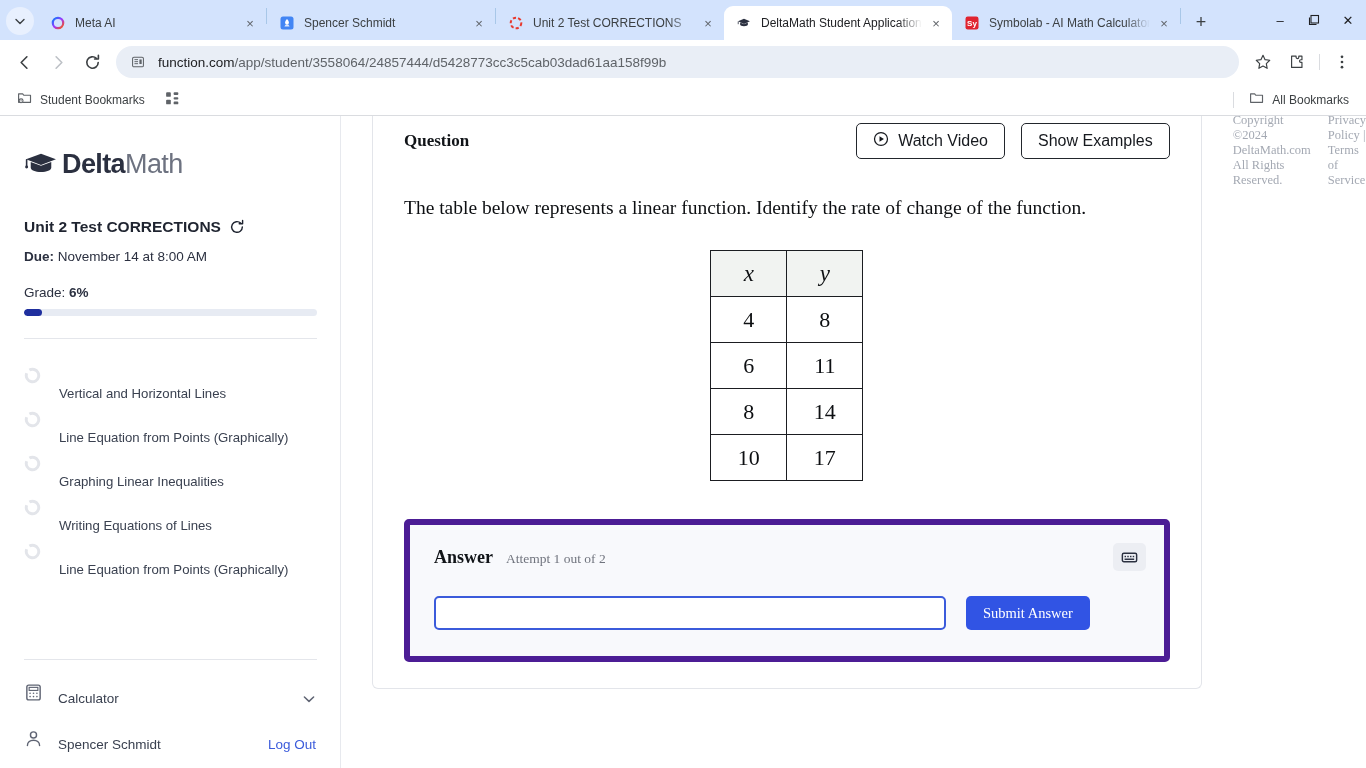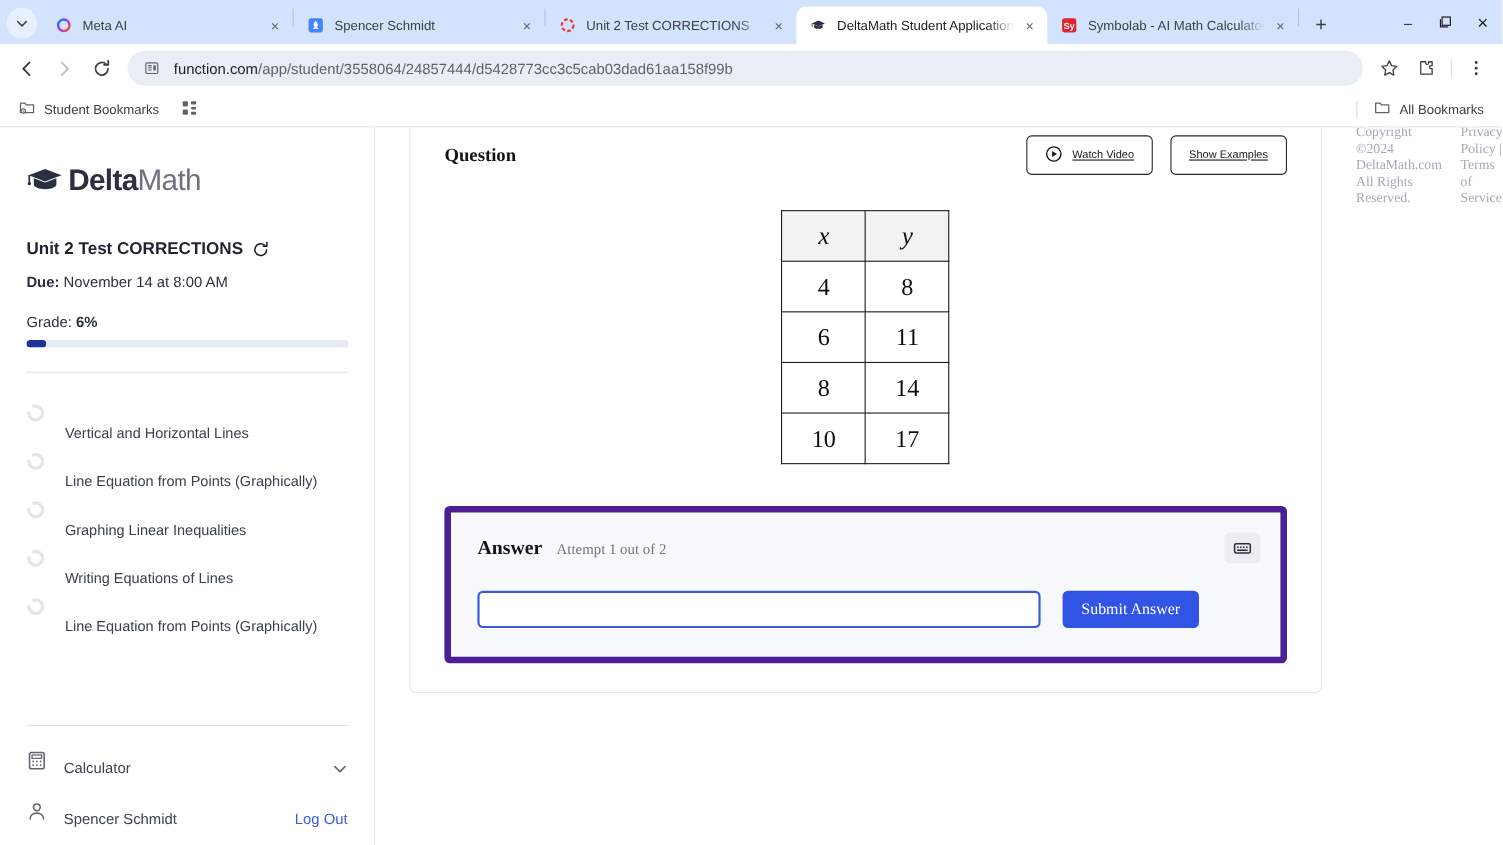--- a/index.html
+++ b/index.html
@@ -150,23 +150,22 @@
   }
   .qhead {
     display: flex; align-items: center; height: 44px; padding-top: 6px;
   }
   .qhead-title { font-family: "Liberation Serif", serif; font-size: 17px;
                  font-weight: 700; color: #111418; }
   .qhead-btns { margin-left: auto; display: flex; gap: 16px; }
   .qbtn {
     border: 1px solid #22262c; border-radius: 5px; background: #fff;
     height: 36px; padding: 0 16px; display: flex; align-items: center;
-    gap: 9px; font-size: 10px; color: #16191e; cursor: pointer;
+    gap: 9px; font-size: 16px; color: #16191e; cursor: pointer;
     font-family: "Liberation Sans", sans-serif;
-    text-decoration: underline;
   }
   .qtext {
     font-family: "Liberation Serif", serif; font-size: 19.5px; color: #0d0f12;
     margin-top: 37px;
   }
 
   
   .mtable-wrap { display: flex; justify-content: center; margin-top: 31px; }
   .mtable { border-collapse: collapse; }
   .mtable td, .mtable th {
@@ -502,20 +501,21 @@
                     </svg>
                 </span>
                 <span>Watch Video</span>
               </div>
               <div class="qbtn">
                 <span>Show Examples</span>
               </div>
             </div>
           </div>
 
+          <div class="qtext">The table below represents a linear function. Identify the rate of change of the function.</div>
 
           <div class="mtable-wrap">
             <table class="mtable">
               <thead>
                 <tr>
                   <th>x</th>
                   <th>y</th>
                 </tr>
               </thead>
               <tbody>

